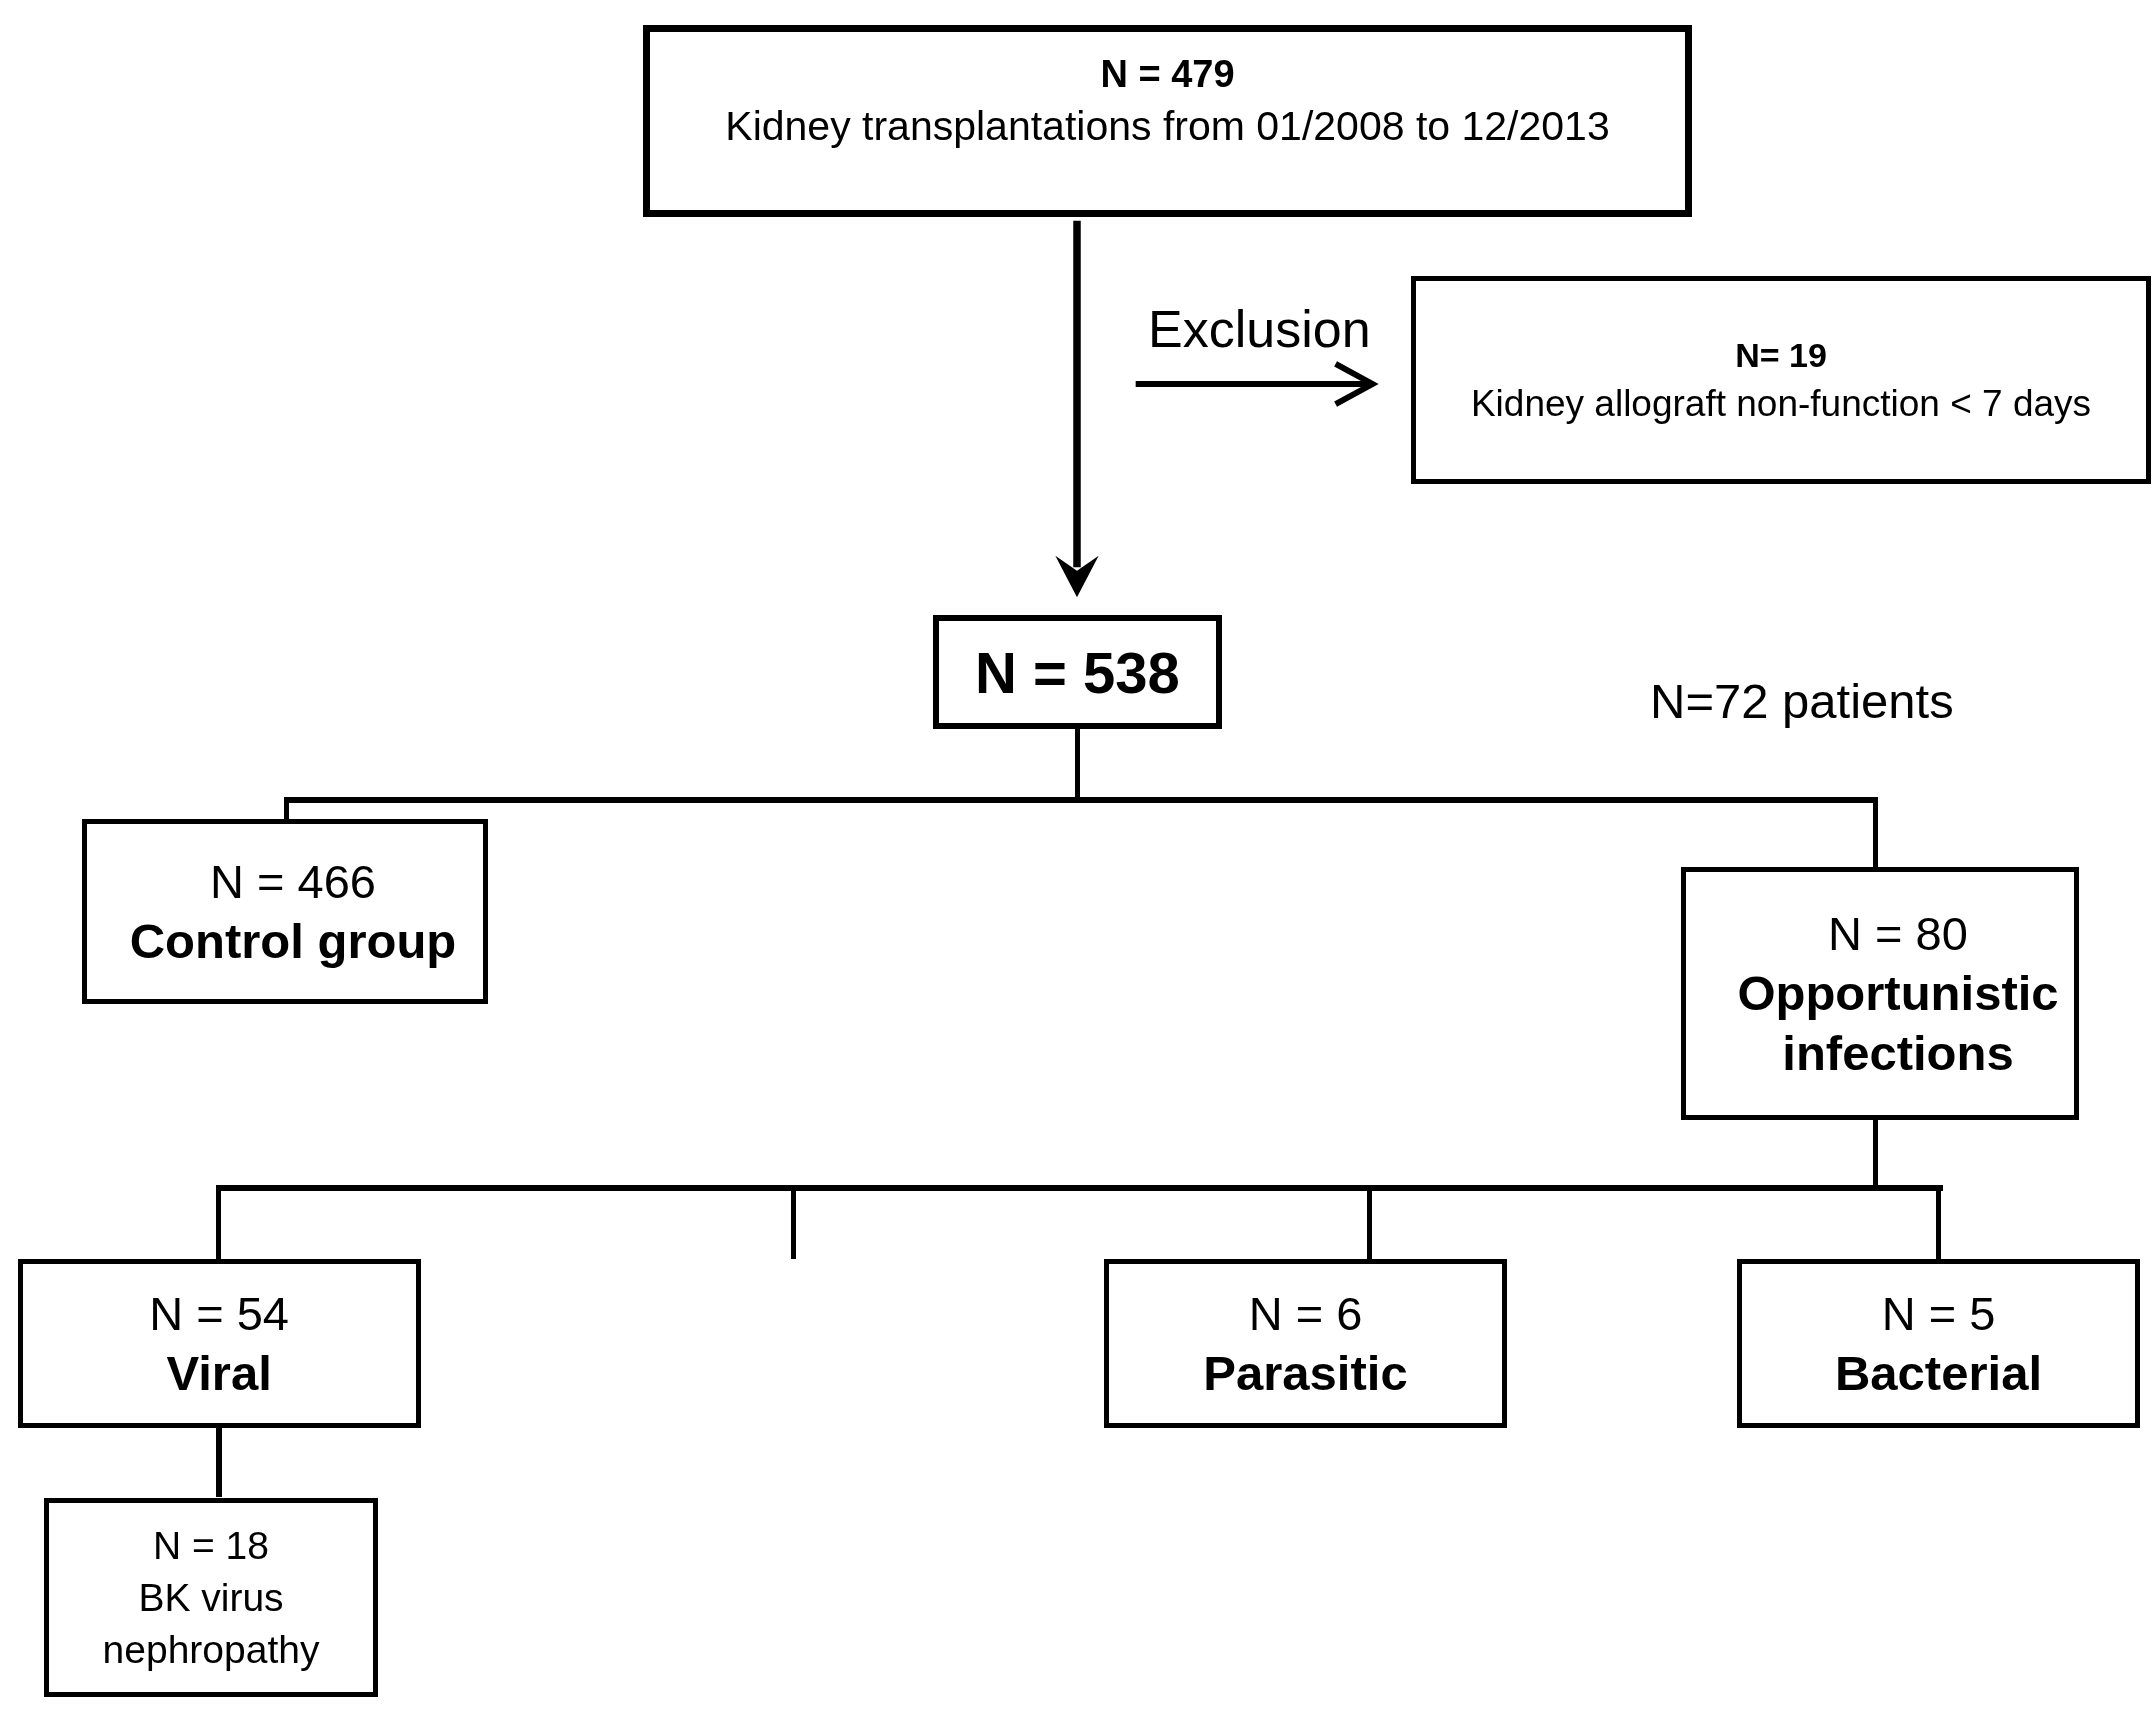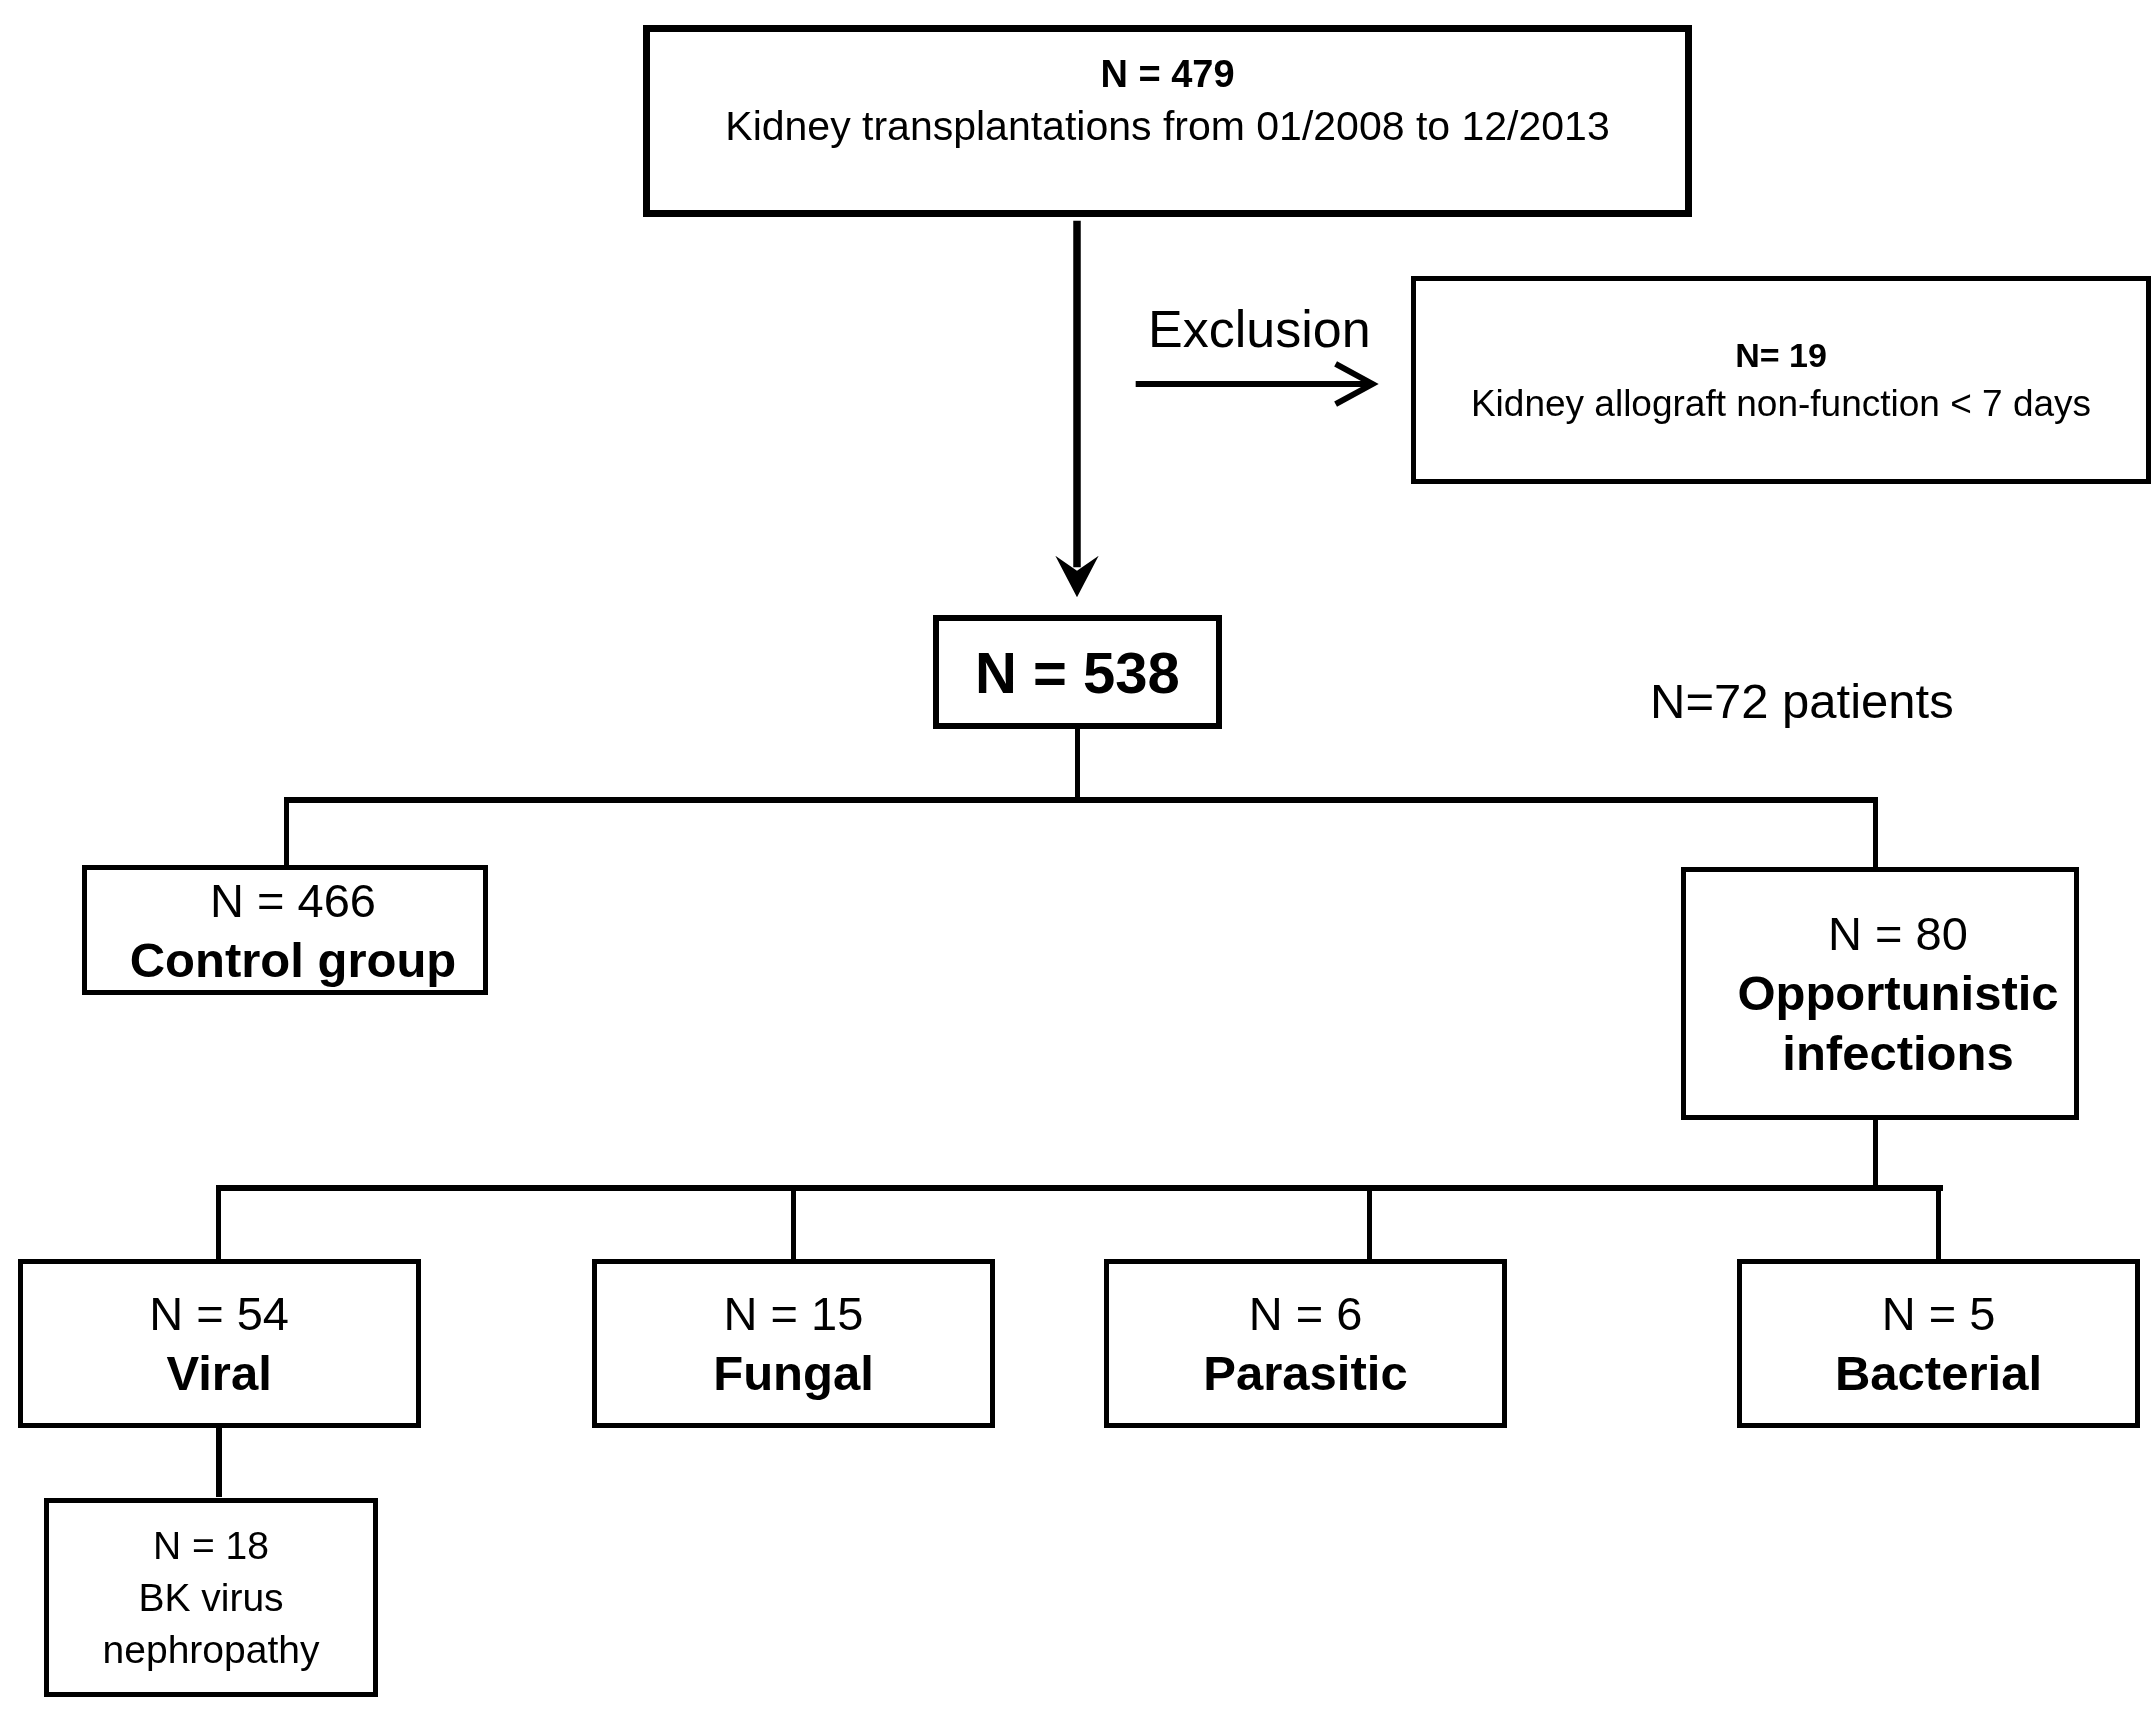--- a/index.html
+++ b/index.html
@@ -47,21 +47,21 @@
   
   .n72 { position: absolute; left: 1650px; top: 675px; font-size: 49px; line-height: 52px; }
 
   
   .b1-stem       { left: 1075px; top: 729px;  width: 5px;    height: 68px; }
   .b1-h          { left: 284px;  top: 797px;  width: 1594px; height: 5.9px;  }
   .b1-drop-left  { left: 284px;  top: 797px;  width: 5px;    height: 69px; }
   .b1-drop-right { left: 1873px; top: 797px;  width: 5px;    height: 70px; }
 
   
-  .control-box { left: 82px; top: 865px; width: 406px; height: 130px; padding-left: 16px; }
+  .control-box { left: 82px; top: 819px; width: 406px; height: 185px; padding-left: 16px; }
   .mid-n   { font-size: 47px; line-height: 59px; }
   .mid-lbl { font-size: 49px; line-height: 60px; font-weight: bold; }
 
   
   .opp-box { left: 1681px; top: 867px; width: 398px; height: 253px; padding-left: 36px; }
 
   
   .b2-stem { left: 1873px; top: 1119px; width: 5px; height: 68px; }
   .b2-h    { left: 217px;  top: 1185px; width: 1726px; height: 5.9px; }
   .b2-d1   { left: 216px;  top: 1185px; width: 5px; height: 74px; }
@@ -135,24 +135,20 @@
   <div class="ln b2-h"></div>
   <div class="ln b2-d1"></div>
   <div class="ln b2-d2"></div>
   <div class="ln b2-d3"></div>
   <div class="ln b2-d4"></div>
 
   <div class="box cat-box viral-box">
     <div class="mid-n">N = 54</div>
     <div class="mid-lbl">Viral</div>
   </div>
-  <div class="box cat-box fungal-box">
-    <div class="mid-n">N = 15</div>
-    <div class="mid-lbl">Fungal</div>
-  </div>
   <div class="box cat-box parasitic-box">
     <div class="mid-n">N = 6</div>
     <div class="mid-lbl">Parasitic</div>
   </div>
   <div class="box cat-box bacterial-box">
     <div class="mid-n">N = 5</div>
     <div class="mid-lbl">Bacterial</div>
   </div>
 
   <div class="ln bk-stem"></div>

